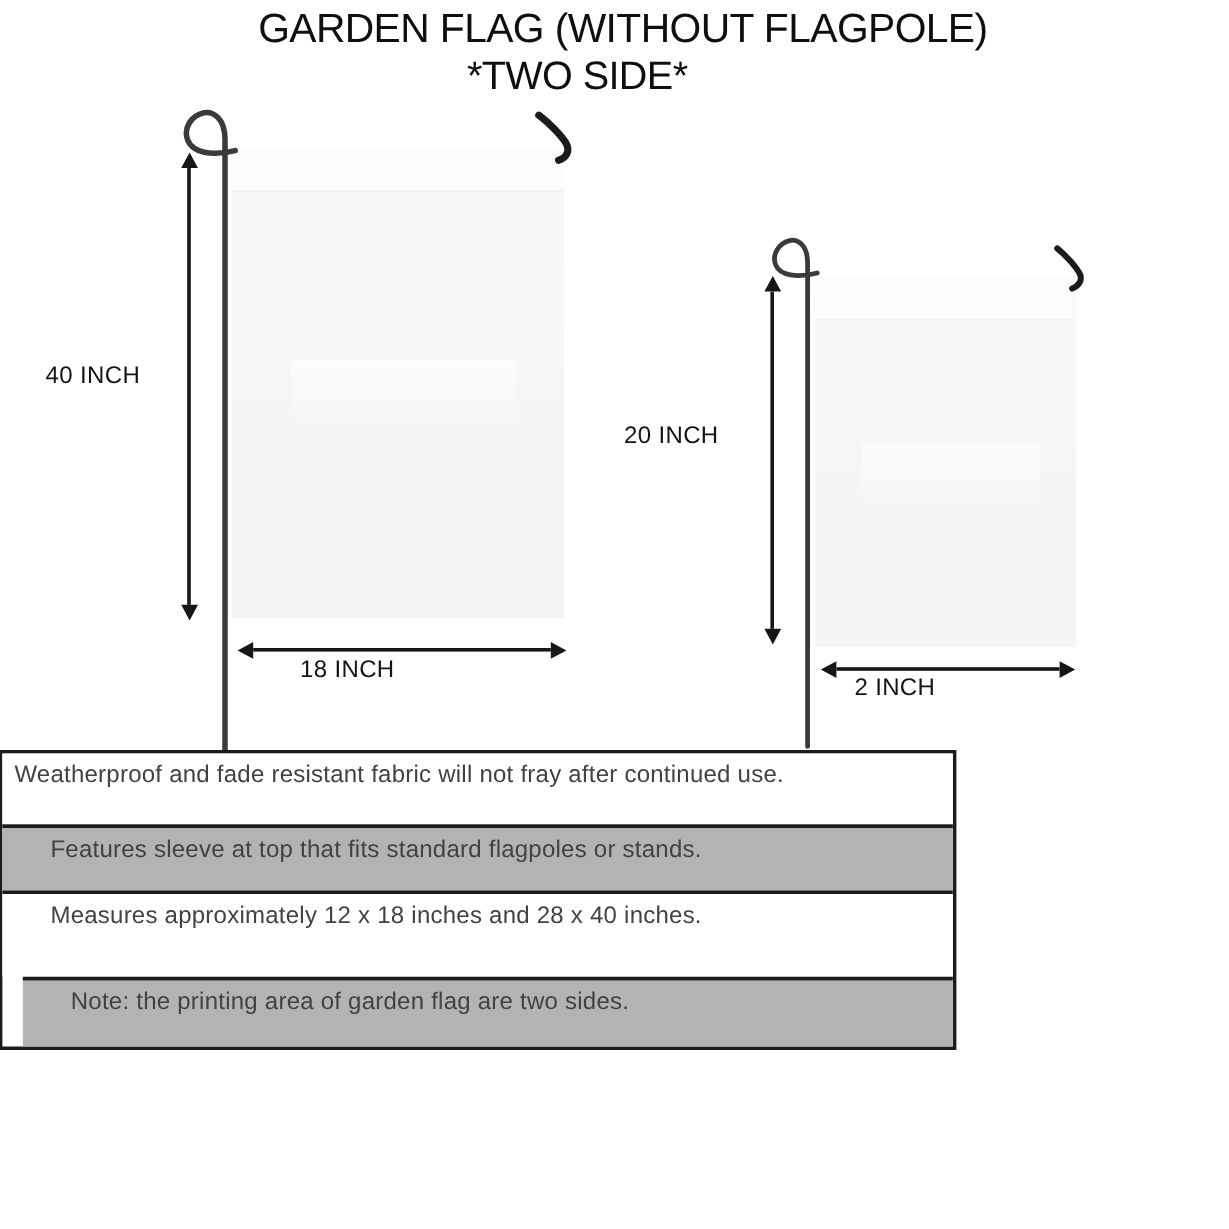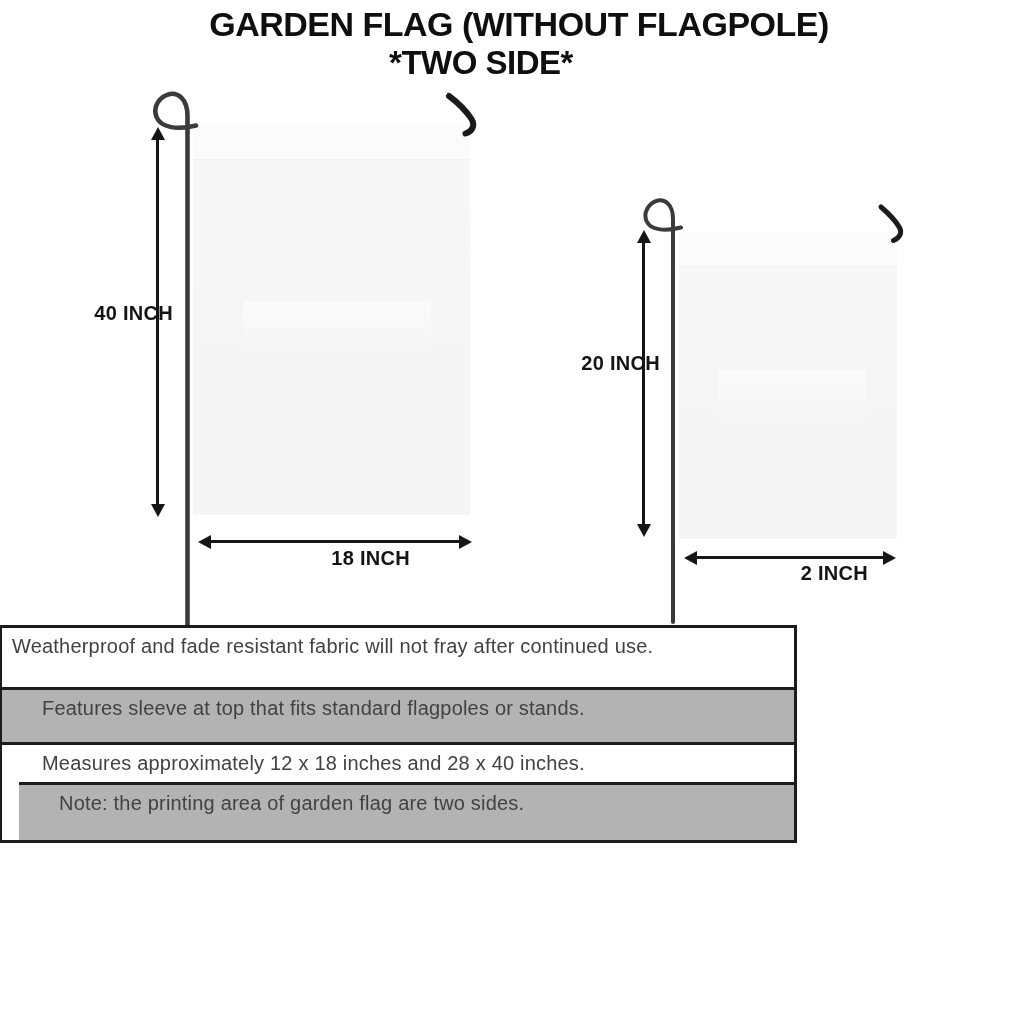--- a/index.html
+++ b/index.html
@@ -2,21 +2,21 @@
 <html style="--row-shaded: #b3b3b3; --row-plain: #ffffff; --table-border: #1c1c1c; --flag-fill: #f5f5f5; --pole: #3b3b3b; --hook: #1b1b1b; --arrow: #161616; --feature-text: #424242; --title-text: #0f0f0f;"><head>
 <meta charset="utf-8">
 <style>
   html,body{margin:0;padding:0;background:#ffffff;}
   .canvas{
     position:relative;width:1024px;height:1024px;background:#ffffff;overflow:hidden;
     font-family:"Liberation Sans", sans-serif;
   }
   
   .title-block{position:absolute;top:4px;left:0;width:1024px;text-align:center;
-    color:var(--title-text,#0f0f0f);font-weight:700;}
+    color:var(--title-text,#0f0f0f);font-weight:400;}
   .title-line1{font-size:34px;line-height:40px;letter-spacing:-0.5px;transform:translateX(7px);}
   .title-line2{font-size:33px;line-height:38px;letter-spacing:-0.5px;transform:translateX(-31px);}
   
   .flag{position:absolute;background:linear-gradient(180deg,#f8f8f8 0%,var(--flag-fill,#f5f5f5) 60%);}
   .flag::before{content:"";position:absolute;top:0;left:0;right:0;height:34px;
     background:rgba(255,255,255,0.45);border-bottom:1px solid rgba(0,0,0,0.045);}
   .flag::after{content:"";position:absolute;left:18%;right:14%;top:45%;height:54px;
     background:linear-gradient(180deg,rgba(255,255,255,0.55),rgba(255,255,255,0)) ;}
   .flag-large{left:193px;top:125px;width:277px;height:390px;}
   .flag-small{left:679px;top:232px;width:218px;height:307px;}
@@ -34,32 +34,32 @@
   .arrow-v::after{content:"";position:absolute;bottom:-13px;left:-5.5px;
     border-left:7px solid transparent;border-right:7px solid transparent;
     border-top:13px solid var(--arrow,#161616);}
   .arrow-h{position:absolute;height:3px;background:var(--arrow,#161616);}
   .arrow-h::before{content:"";position:absolute;left:-13px;top:-5.5px;
     border-top:7px solid transparent;border-bottom:7px solid transparent;
     border-right:13px solid var(--arrow,#161616);}
   .arrow-h::after{content:"";position:absolute;right:-13px;top:-5.5px;
     border-top:7px solid transparent;border-bottom:7px solid transparent;
     border-left:13px solid var(--arrow,#161616);}
-  .dim-label{position:absolute;font-weight:700;font-size:20px;letter-spacing:0.3px;
-    color:#141414;text-align:right;}
+  .dim-label{position:absolute;font-weight:400;font-size:20px;letter-spacing:0.3px;
+    color:#141414;text-align:left;}
   
   .feature-table{position:absolute;left:0;top:625px;width:797px;
     border:3px solid var(--table-border,#1c1c1c);border-left-width:2px;box-sizing:border-box;
     background:var(--row-plain,#ffffff);}
   .row{box-sizing:border-box;padding:6px 0 0 10px;font-size:20px;letter-spacing:0.2px;
     color:var(--feature-text,#424242);line-height:24px;}
   .row + .row{border-top:3px solid var(--table-border,#1c1c1c);padding-left:40px;}
   .row.shaded{background:var(--row-shaded,#b3b3b3);}
   .row.plain{background:var(--row-plain,#ffffff);}
-  .r1{height:50px;} .r2{height:59px;} .r3{height:55px;} .r4{height:40px;} .r5{height:58px;margin-left:17px;}
+  .r1{height:50px;} .r2{height:59px;} .r3{height:55px;} .r4{height:72px;} .r5{height:58px;margin-left:17px;}
 </style>
 </head>
 <body>
 
 <div class="canvas">
 
   <div class="title-block">
     <div class="title-line1">GARDEN FLAG (WITHOUT FLAGPOLE)</div>
     <div class="title-line2">*TWO SIDE*</div>
   </div>

